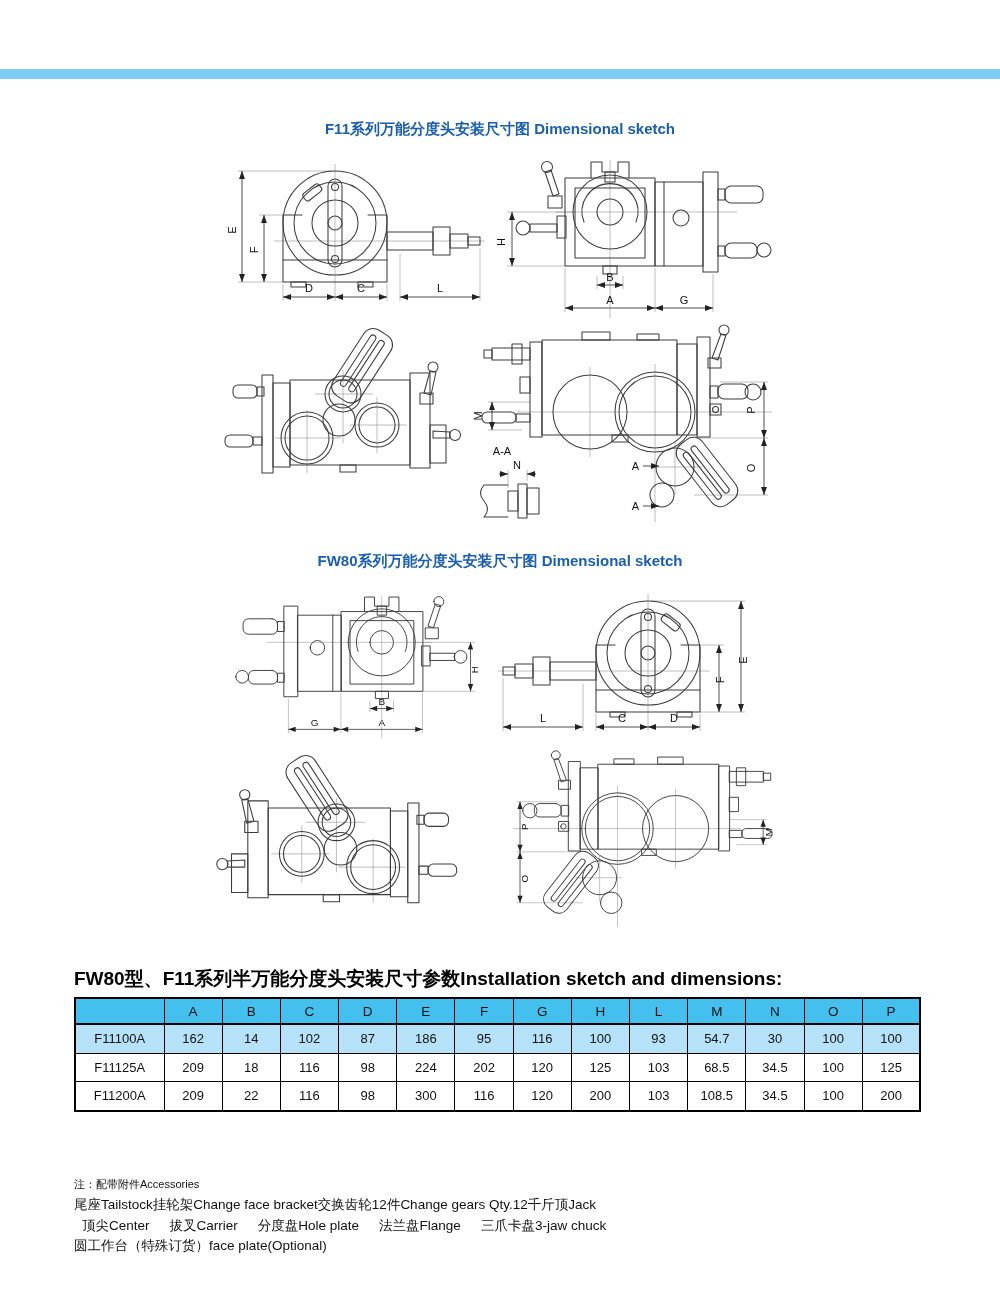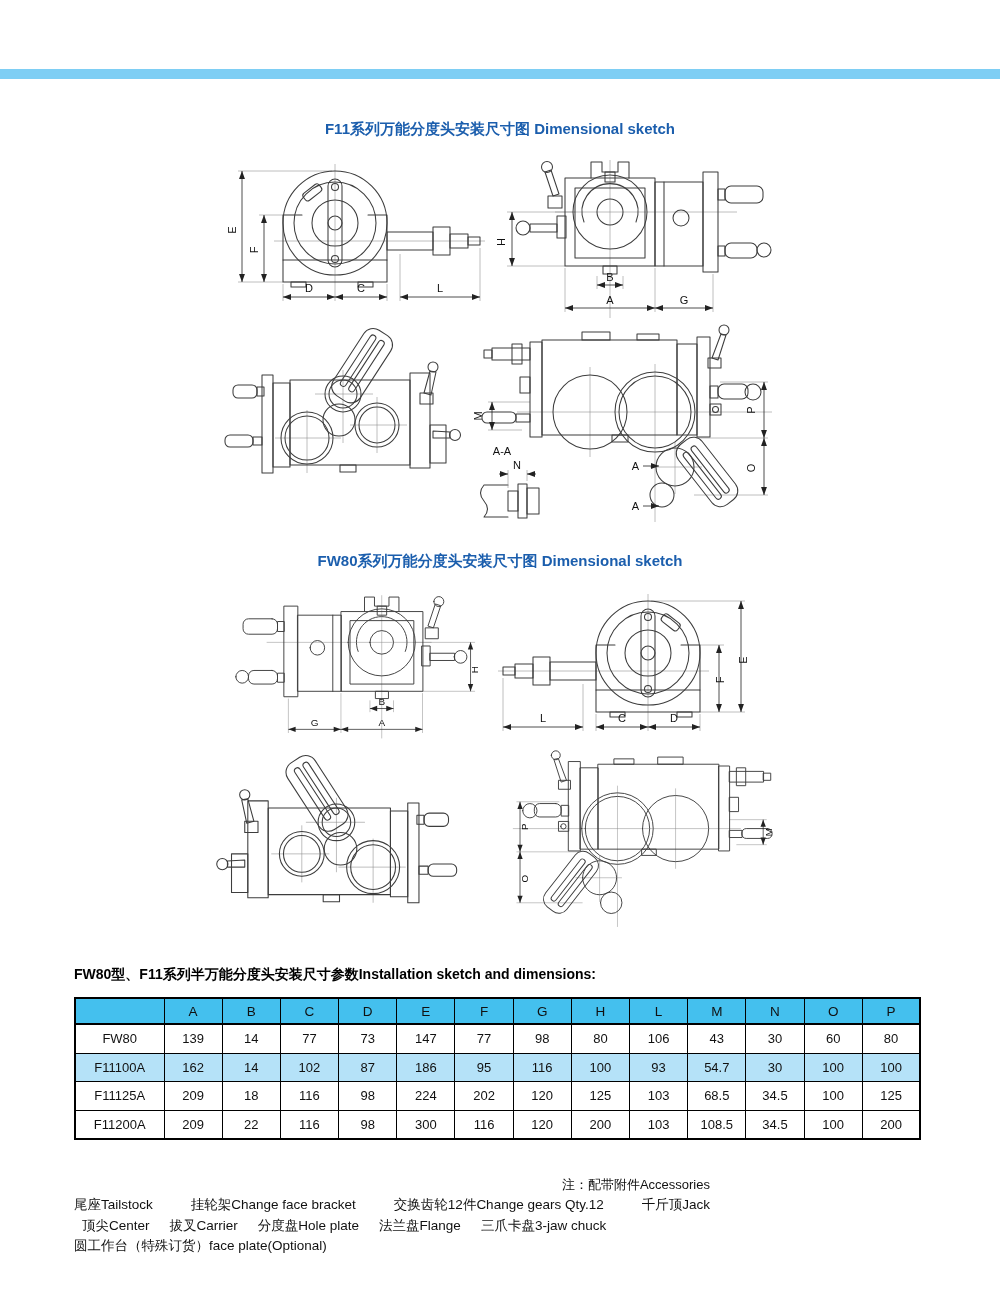--- a/index.html
+++ b/index.html
@@ -1,34 +1,34 @@
 <!DOCTYPE html>
 <html style="--bar-color: #7ECEF4; --title-color: #1B5EAD; --header-bg: #44C0EE; --alt-bg: #B5E2F8;"><head>
 <meta charset="utf-8">
 <style>
   html,body{margin:0;padding:0;background:#fff;}
   body{width:1000px;height:1299px;position:relative;font-family:"Liberation Sans",sans-serif;color:#111;overflow:hidden;}
   .abs{position:absolute;}
   .accent-bar{left:0;top:69px;width:1000px;height:10px;background:var(--bar-color,#7ECEF4);}
   .sec-title{left:0;width:1000px;text-align:center;font-size:15px;font-weight:bold;color:var(--title-color,#1B5EAD);}
-  .tbl-title{left:74px;top:966px;font-size:14px;font-weight:bold;color:#000;}
+  .tbl-title{left:74px;top:966px;font-size:19px;font-weight:bold;color:#000;}
   svg{overflow:visible;}
   svg text{font-family:"Liberation Sans",sans-serif;font-size:11px;fill:#111;}
   .geo{fill:none;stroke:#3d3d3d;stroke-width:1.05;stroke-linejoin:round;stroke-linecap:round;}
   .thin{fill:none;stroke:#8a8a8a;stroke-width:0.55;}
   .dim{fill:none;stroke:#222;stroke-width:0.8;}
   table.dim-table{border-collapse:collapse;table-layout:fixed;border:2px solid #000;background:#fff;}
   table.dim-table th,table.dim-table td{border:1px solid #000;text-align:center;vertical-align:middle;padding:0;font-size:13px;}
   table.dim-table thead th{background:var(--header-bg,#44C0EE);height:24px;font-weight:normal;border-bottom:2px solid #000;font-size:13.5px;}
   table.dim-table td{height:27.5px;}
   table.dim-table tr.alt td{background:var(--alt-bg,#B5E2F8);}
   .note-line{font-size:13.5px;line-height:20.5px;white-space:nowrap;}
-  .note-heading{font-size:13px;line-height:21px;text-align:right;}
+  .note-heading{font-size:11px;line-height:21px;}
   .row{display:flex;}
-  .g38{gap:38px;}
+  .g38{}
   .g20{gap:20px;margin-left:8px;}
 </style>
 </head>
 <body>
 
 <svg width="0" height="0" class="abs" aria-hidden="true">
   <defs>
     <marker id="arw" viewBox="0 0 10 10" refX="10" refY="5" markerWidth="9" markerHeight="8" markerUnits="userSpaceOnUse" orient="auto-start-reverse">
       <path d="M0,1.3 L10,5 L0,8.7 z" fill="#222"></path>
     </marker>
@@ -306,36 +306,20 @@
       <th>G</th>
       <th>H</th>
       <th>L</th>
       <th>M</th>
       <th>N</th>
       <th>O</th>
       <th>P</th>
     </tr>
   </thead>
   <tbody>
-    <tr>
-      <td>FW80</td>
-      <td>139</td>
-      <td>14</td>
-      <td>77</td>
-      <td>73</td>
-      <td>147</td>
-      <td>77</td>
-      <td>98</td>
-      <td>80</td>
-      <td>106</td>
-      <td>43</td>
-      <td>30</td>
-      <td>60</td>
-      <td>80</td>
-    </tr>
     <tr class="alt">
       <td>F11100A</td>
       <td>162</td>
       <td>14</td>
       <td>102</td>
       <td>87</td>
       <td>186</td>
       <td>95</td>
       <td>116</td>
       <td>100</td>

